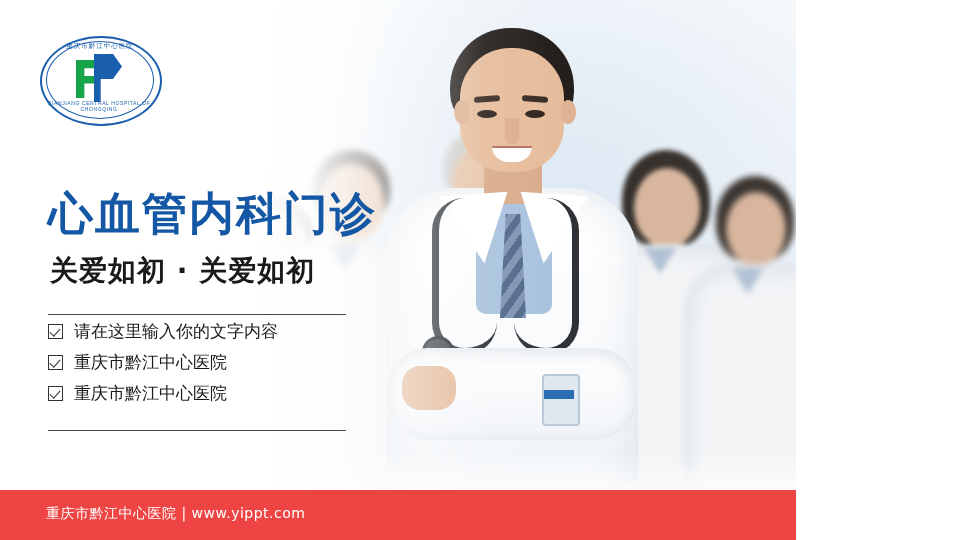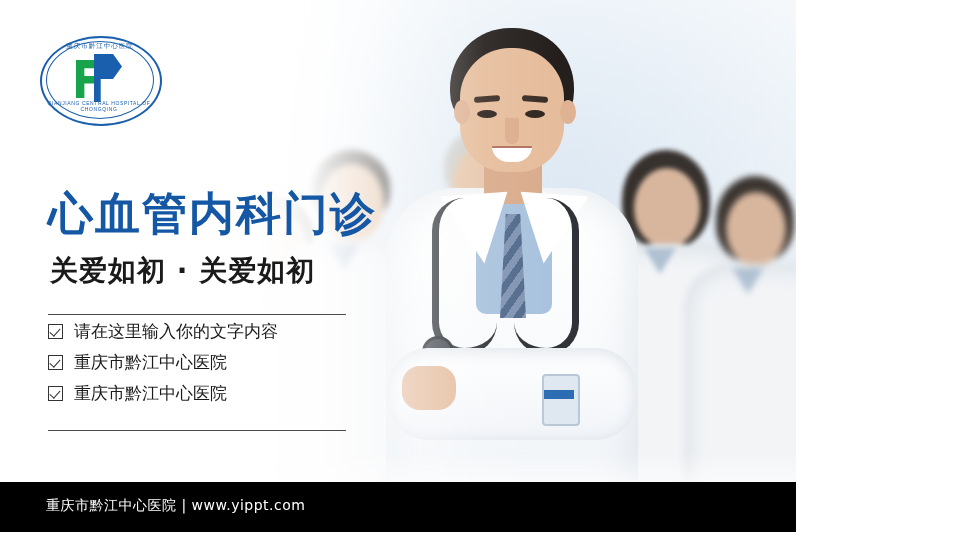--- a/index.html
+++ b/index.html
@@ -377,24 +377,24 @@
     left: 3px; top: 1px;
     width: 5px; height: 9px;
     border: solid #333333;
     border-width: 0 1.5px 1.5px 0;
     transform: rotate(42deg);
   }
 
   
   .footer {
     position: absolute;
-    left: 0; bottom: 8px;
+    left: 0; bottom: 0;
     width: 960px;
     height: 50px;
-    background: #000000;
+    background: #ef4444;
     z-index: 80;
   }
   .footer-text {
     position: absolute;
     left: 46px;
     top: 15px;
     color: #ffffff;
     font-size: 14px;
     letter-spacing: 0.5px;
     font-family: "DejaVu Sans", "Liberation Sans", sans-serif;

